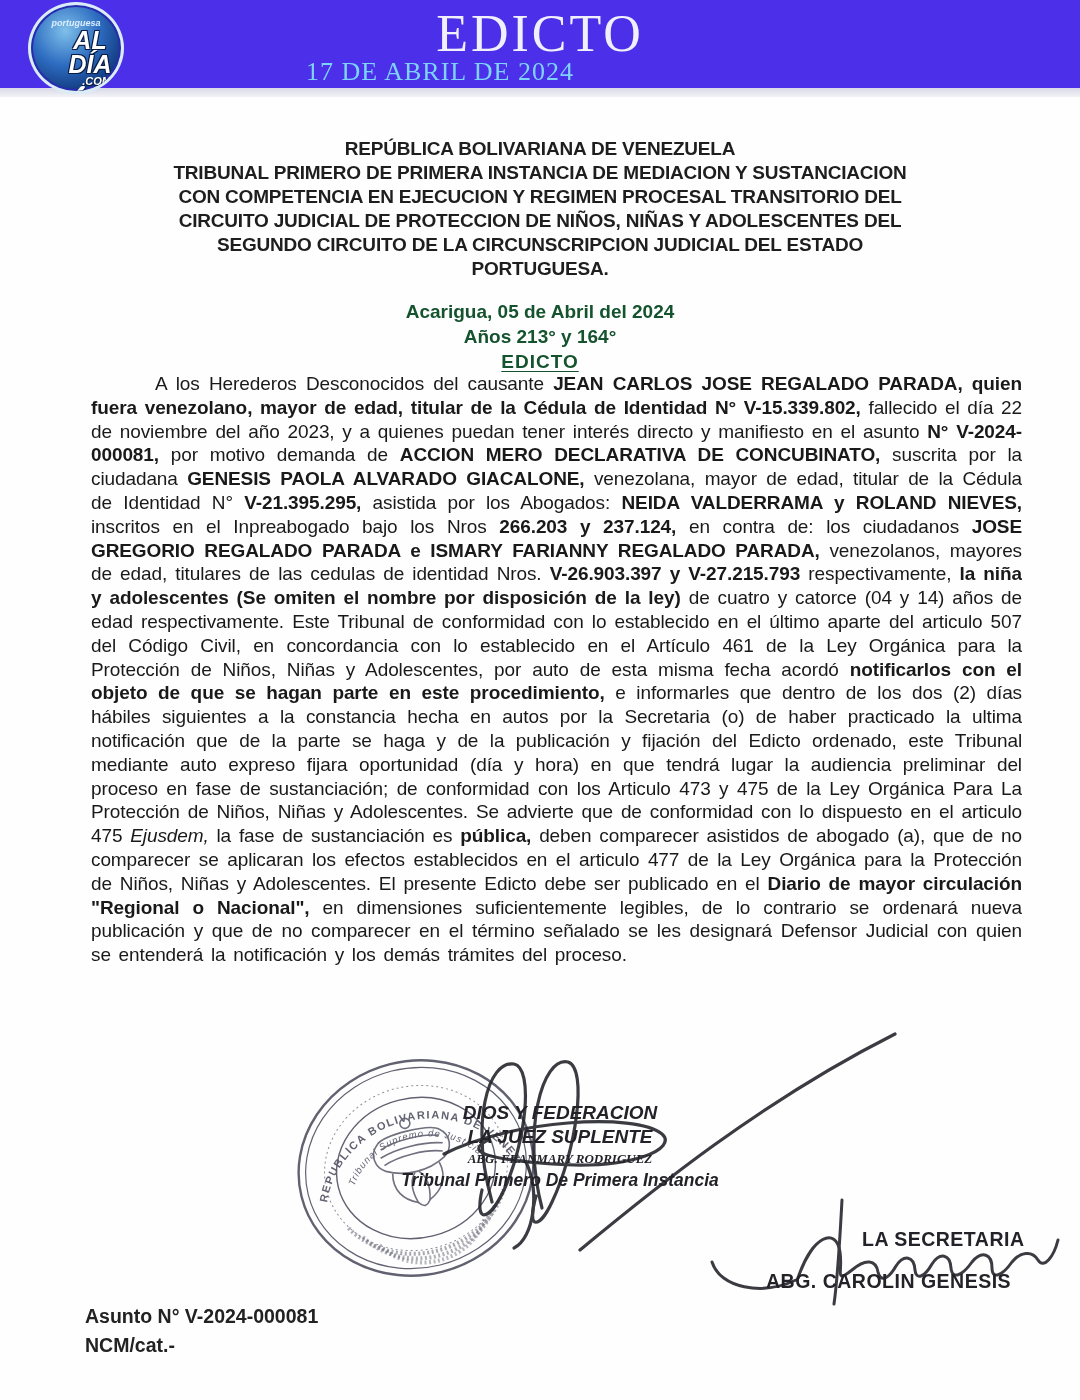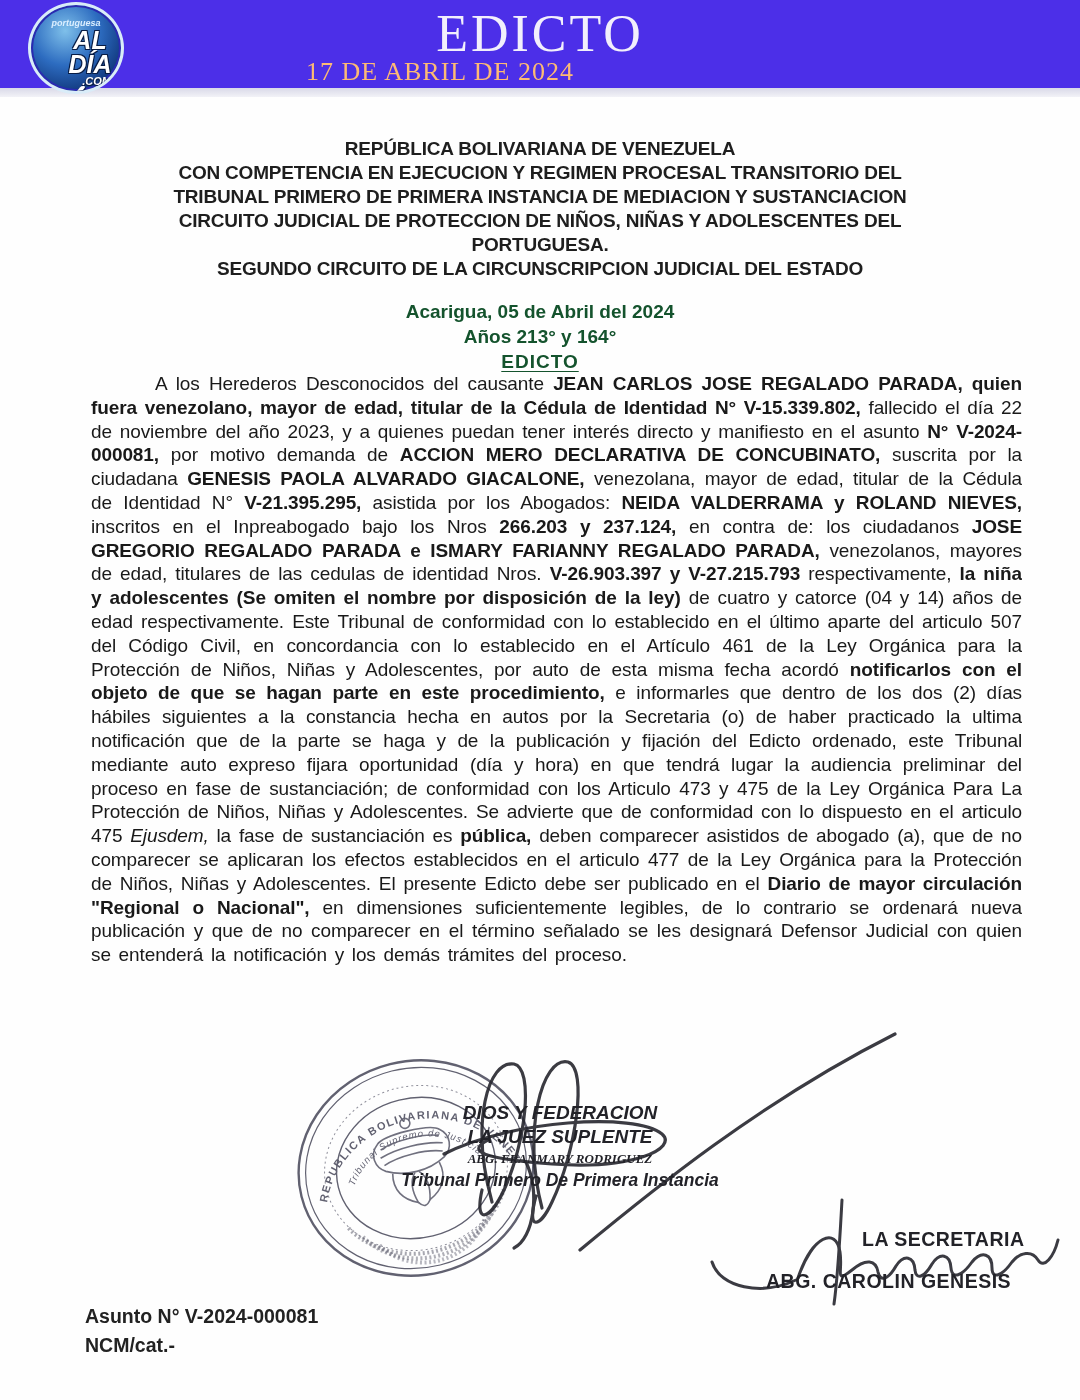--- a/index.html
+++ b/index.html
@@ -19,21 +19,21 @@
     background:linear-gradient(to bottom,#d9d9e8,#f2f2f7);
   }
   .banner-title {
     position:absolute; top:4px; left:0; width:1080px; text-align:center;
     font-family:"Liberation Serif", serif; font-size:52px; font-weight:400;
     color:#f2effc; letter-spacing:3px;
   }
   .banner-date {
     position:absolute; top:57px; left:0; width:880px; text-align:center;
     font-family:"Liberation Serif", serif; font-size:26px; font-weight:400;
-    color:#fdba74; letter-spacing:1px;
+    color:#7dd3fc; letter-spacing:1px;
   }
 
   
   .logo {
     position:absolute; left:28px; top:2px; width:96px; height:92px;
     border-radius:50%;
     background:radial-gradient(circle at 38% 30%, #7fc0ea 0%, #2d6cc0 42%, #123a80 75%, #0a2352 100%);
     border:3px solid #d9ecf8;
     box-shadow:0 0 0 2px #2a2ab0 inset;
     text-align:center; overflow:hidden;
@@ -120,25 +120,25 @@
 
   <div class="logo">
     <div class="logo-top">portuguesa</div>
     <div class="logo-main">AL DÍA</div>
     <div class="logo-sub">.COM</div>
     <div class="logo-check">✓</div>
   </div>
 
   <section class="doc-header">
     <div>REPÚBLICA BOLIVARIANA DE VENEZUELA</div>
+    <div>TRIBUNAL  PRIMERO DE PRIMERA INSTANCIA  DE MEDIACION Y SUSTANCIACION</div>
     <div>CON COMPETENCIA EN EJECUCION Y REGIMEN PROCESAL TRANSITORIO DEL</div>
-    <div>TRIBUNAL  PRIMERO DE PRIMERA INSTANCIA  DE MEDIACION Y SUSTANCIACION</div>
     <div>CIRCUITO JUDICIAL DE PROTECCION DE NIÑOS, NIÑAS Y ADOLESCENTES DEL</div>
+    <div>SEGUNDO CIRCUITO DE LA CIRCUNSCRIPCION JUDICIAL DEL ESTADO</div>
     <div>PORTUGUESA.</div>
-    <div>SEGUNDO CIRCUITO DE LA CIRCUNSCRIPCION JUDICIAL DEL ESTADO</div>
   </section>
 
   <section class="doc-subheader">
     <div>Acarigua, 05 de Abril del 2024</div>
     <div>Años 213° y 164°</div>
     <div class="edicto-title">EDICTO</div>
   </section>
 
   <section class="doc-body">
     <p><span>A los Herederos Desconocidos del causante </span><span class="b">JEAN CARLOS JOSE REGALADO PARADA,</span><span class="b"> quien fuera venezolano, mayor de edad, titular de la Cédula de Identidad N° </span><span class="b">V-15.339.802,</span><span> fallecido el día 22 de noviembre del año 2023, y a quienes puedan tener interés directo y manifiesto en el asunto </span><span class="b">N° V-2024-000081,</span><span> por motivo demanda de </span><span class="b">ACCION MERO DECLARATIVA DE CONCUBINATO,</span><span> suscrita por la ciudadana </span><span class="b">GENESIS PAOLA ALVARADO GIACALONE,</span><span> venezolana, mayor de edad, titular de la Cédula de Identidad N° </span><span class="b">V-21.395.295,</span><span> asistida por los Abogados: </span><span class="b">NEIDA VALDERRAMA y ROLAND NIEVES,</span><span> inscritos en el Inpreabogado bajo los Nros </span><span class="b">266.203 y 237.124,</span><span> en contra de: los ciudadanos </span><span class="b">JOSE GREGORIO REGALADO PARADA e ISMARY FARIANNY REGALADO PARADA,</span><span> venezolanos, mayores de edad, titulares de las cedulas de identidad Nros. </span><span class="b">V-26.903.397 y V-27.215.793</span><span> respectivamente, </span><span class="b">la niña y adolescentes (Se omiten el nombre por disposición de la ley)</span><span> de cuatro y catorce (04 y 14) años de edad respectivamente. Este Tribunal de conformidad con lo establecido en el último aparte del articulo 507 del Código Civil, en concordancia con lo establecido en el Artículo 461 de la Ley Orgánica para la Protección de Niños, Niñas y Adolescentes, por auto de esta misma fecha acordó </span><span class="b">notificarlos con el objeto de que se hagan parte en este procedimiento,</span><span> e informarles que dentro de los dos (2) días hábiles siguientes a la constancia hecha en autos por la Secretaria (o) de haber practicado la ultima notificación que de la parte se haga y de la publicación y fijación del Edicto ordenado, este Tribunal mediante auto expreso fijara oportunidad (día y hora) en que tendrá lugar la audiencia preliminar del proceso en fase de sustanciación; de conformidad con los Articulo 473 y 475 de la Ley Orgánica Para La Protección de Niños, Niñas y Adolescentes. Se advierte  que de conformidad con lo dispuesto en el articulo 475 </span><span class="i">Ejusdem,</span><span> la fase de sustanciación es </span><span class="b">pública,</span><span> deben comparecer asistidos de abogado (a), que de no comparecer se aplicaran los efectos establecidos en el articulo 477 de la Ley Orgánica para la Protección de Niños, Niñas y Adolescentes. El presente Edicto debe ser publicado en el </span><span class="b">Diario de mayor circulación "Regional o Nacional",</span><span> en dimensiones suficientemente legibles, de lo contrario se ordenará nueva publicación y que de no comparecer en el término señalado se les designará Defensor Judicial con quien se entenderá la notificación y los demás trámites del proceso.</span></p>

